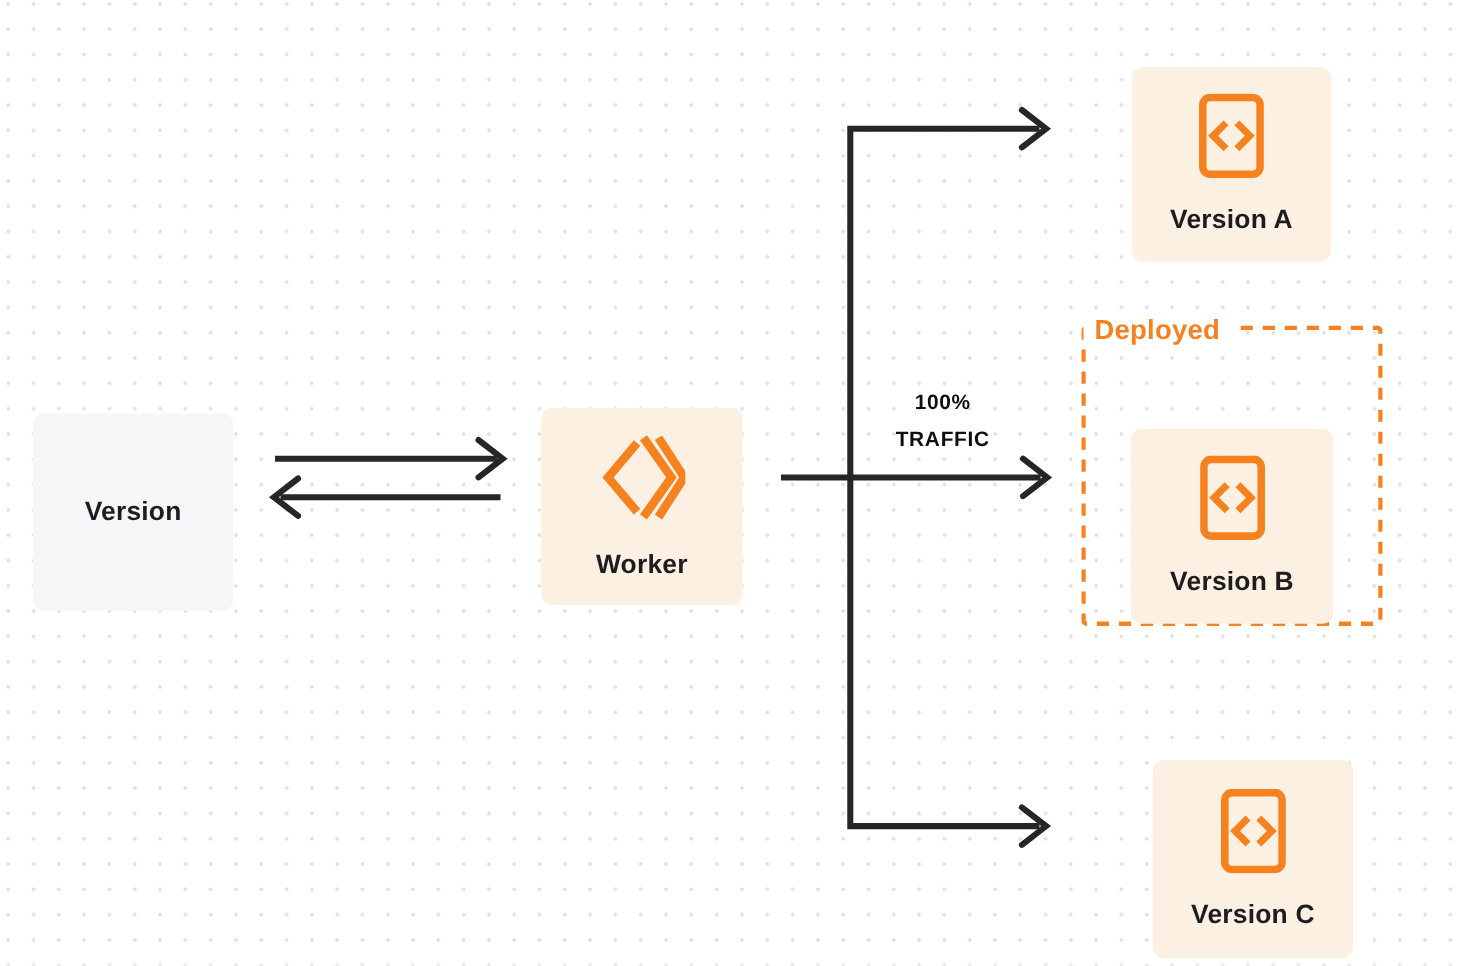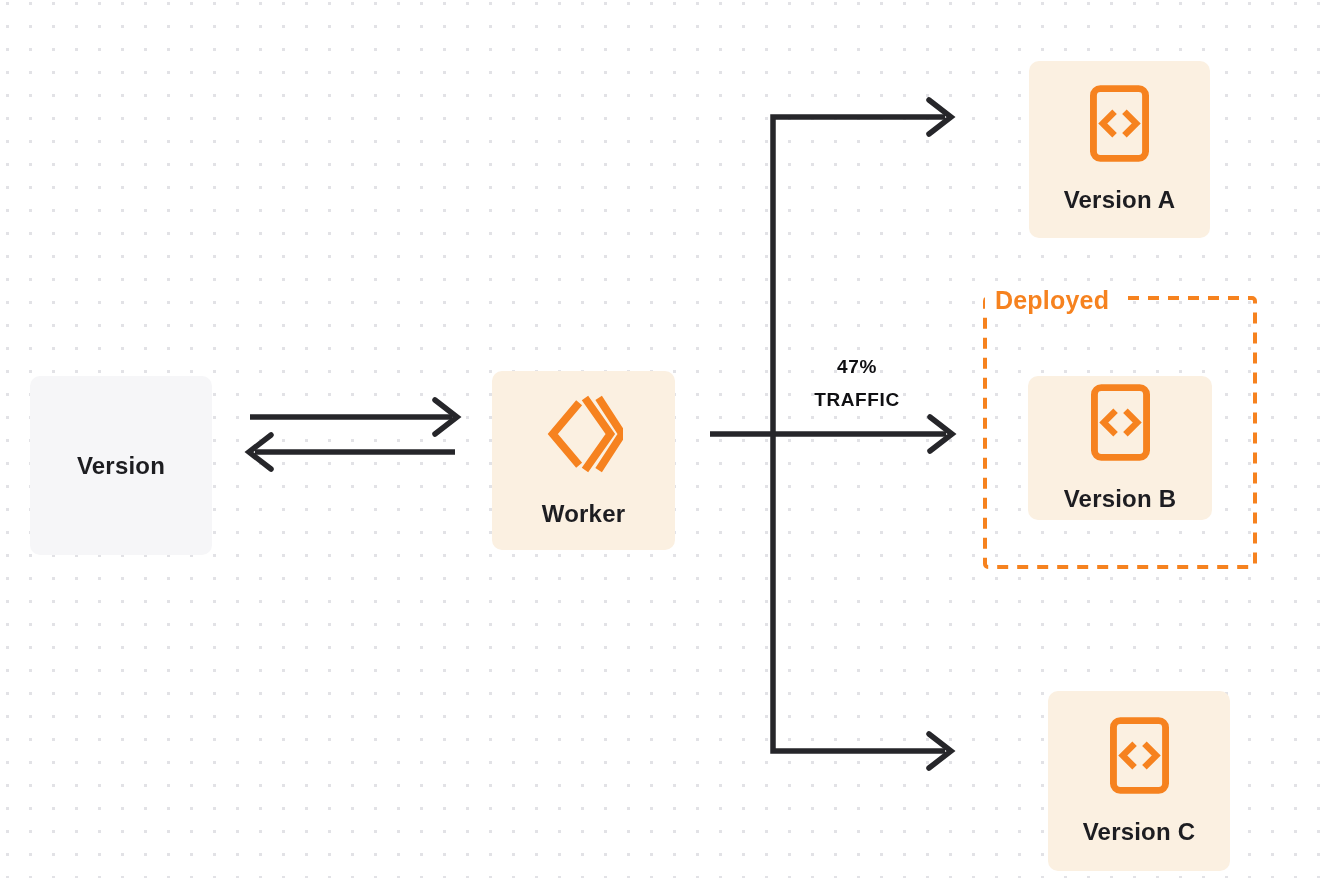--- a/index.html
+++ b/index.html
@@ -55,21 +55,21 @@
     color: var(--label);
     letter-spacing: 0.2px;
     white-space: nowrap;
   }
   .node-gray { background: var(--graybox); }
   .node-cream { background: var(--cream); }
 
   .client-node   { left: 30px;   top: 345px; width: 182px; height: 179px; }
   .worker-node   { left: 492px;  top: 340px; width: 183px; height: 179px; gap: 26px; }
   .version-a     { left: 1029px; top: 30px;  width: 181px; height: 177px; gap: 24px; }
-  .version-b     { left: 1028px; top: 345px; width: 184px; height: 144px; gap: 24px; }
+  .version-b     { left: 1028px; top: 359px; width: 184px; height: 177px; gap: 24px; }
   .version-c     { left: 1048px; top: 660px; width: 182px; height: 180px; gap: 24px; }
 
   .logo-icon, .file-icon { display: block; }
   .logo-stroke {
     fill: none;
     stroke: var(--orange);
     stroke-width: 8;
     stroke-linecap: butt;
     stroke-linejoin: miter;
   }
@@ -142,21 +142,21 @@
   </svg>
 
   <svg class="deployed-border" width="274" height="273" viewBox="0 0 274 273">
     <rect class="deployed-rect" x="2" y="2" width="270" height="269" rx="3"></rect>
   </svg>
   <div class="deployed-title">
     <span>Deployed</span>
   </div>
 
   <div class="traffic-label">
-    <div>47%</div>
+    <div>100%</div>
     <div>TRAFFIC</div>
   </div>
 
   <div class="node node-gray client-node">
     <div class="node-label">Version</div>
   </div>
 
   <div class="node node-cream worker-node">
     <svg class="logo-icon" width="78" height="80" viewBox="0 0 80 80">
       <polyline class="logo-stroke" points="35,8 8,40 35,72"></polyline>

